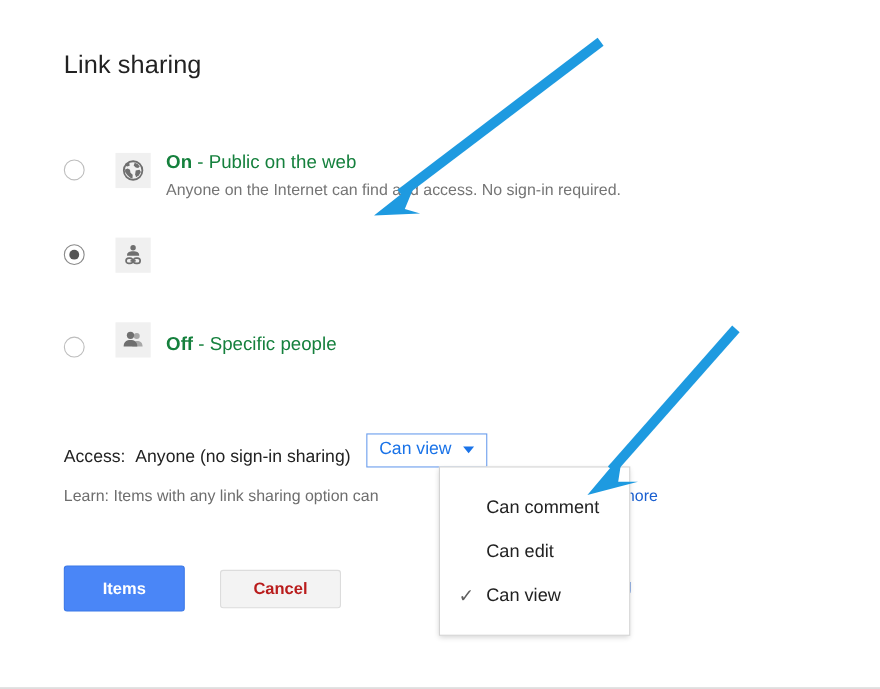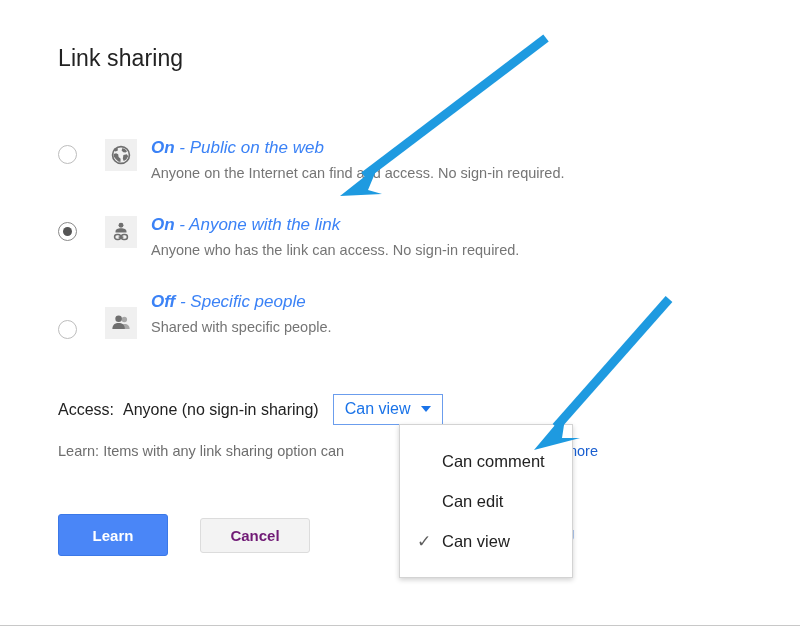--- a/index.html
+++ b/index.html
@@ -85,41 +85,40 @@
     justify-content: center;
   }
   .icon-box svg { display: block; }
 
   .option-text {
     margin-left: 14px;
     margin-top: -3px;
   }
   .option-title {
     font-size: 17px;
-    color: #3b82f6;
+    color: #15803d;
     line-height: 25px;
     white-space: nowrap;
-    font-style: italic;
   }
   .option-title .state { font-weight: bold; }
   .option-desc {
     font-size: 14.5px;
     color: #757575;
     line-height: 24px;
     margin-top: 1px;
     white-space: nowrap;
   }
 
   
   .access-row {
     position: absolute;
     left: 58px;
     top: 394px;
     display: flex;
-    align-items: center;
+    align-items: flex-end;
     font-size: 16px;
     color: #222222;
     white-space: nowrap;
   }
   .access-label { margin-right: 9px; }
   .access-value { margin-right: 14px; }
 
   .dropdown-button {
     display: inline-flex;
     align-items: center;
@@ -179,21 +178,21 @@
     height: 42px;
     background: #4a86f7;
     border: 1px solid #3b78e7;
     color: #ffffff;
   }
   .btn-cancel {
     width: 110px;
     height: 35px;
     background: #f3f3f3;
     border: 1px solid #dcdcdc;
-    color: #701a75;
+    color: #b91c1c;
     margin-left: 32px;
   }
 
   
   .bottom-link {
     position: absolute;
     left: 440px;
     top: 524px;
     font-size: 15.5px;
     color: #1a5fd0;
@@ -271,58 +270,53 @@
     <div class="radio checked"></div>
     <div class="icon-box">
       <svg width="22" height="22" viewBox="0 0 24 24" aria-hidden="true">
         <circle cx="12" cy="4.6" r="2.7" fill="#6f6f6f"></circle>
         <path d="M6.0 11.8 C6.0 9.0 8.6 8.0 12 8.0 C15.4 8.0 18 9.0 18 11.8 L18 12.6 L6.0 12.6 Z" fill="#6f6f6f"></path>
         <rect x="5.0" y="14.8" width="6.6" height="5.4" rx="2.7" fill="none" stroke="#6f6f6f" stroke-width="1.7"></rect>
         <rect x="12.4" y="14.8" width="6.6" height="5.4" rx="2.7" fill="none" stroke="#6f6f6f" stroke-width="1.7"></rect>
         <rect x="9.4" y="16.8" width="5.2" height="1.6" fill="#6f6f6f"></rect>
       </svg>
     </div>
-    <div class="option-text">
-      <div class="option-title"><span class="state">On</span><span> - </span><span>Anyone with the link</span></div>
-      <div class="option-desc">Anyone who has the link can access. No sign-in required.</div>
-    </div>
   </div>
 
   <div class="option-row r2">
     <div class="radio"></div>
     <div class="icon-box">
       <svg width="22" height="22" viewBox="0 0 24 24" aria-hidden="true">
         <circle cx="15.6" cy="8.2" r="3.0" fill="#a8a8a8"></circle>
         <path d="M11.2 18.6 C11.2 14.6 13.4 13.0 16.2 13.0 C19.0 13.0 21.4 14.6 21.4 18.6 Z" fill="#a8a8a8"></path>
         <circle cx="9.4" cy="7.4" r="3.6" fill="#6f6f6f"></circle>
         <path d="M2.6 18.6 C2.6 13.8 5.6 12.0 9.4 12.0 C13.2 12.0 16.2 13.8 16.2 18.6 Z" fill="#6f6f6f"></path>
       </svg>
     </div>
     <div class="option-text">
       <div class="option-title"><span class="state">Off</span><span> - </span><span>Specific people</span></div>
-      <div class="option-desc">Shared with specific people.</div>
     </div>
   </div>
 
   <div class="access-row">
     <span class="access-label">Access:</span>
     <span class="access-value">Anyone (no sign-in sharing)</span>
     <span class="dropdown-button">
       <span>Can view</span>
       <span class="caret"></span>
     </span>
   </div>
 
   <div class="note">
     <span>Learn: Items with any link sharing option can</span><span>&nbsp;&nbsp;&nbsp;&nbsp;&nbsp;&nbsp;&nbsp;&nbsp;&nbsp;&nbsp;&nbsp;&nbsp;&nbsp;&nbsp;&nbsp;&nbsp;&nbsp;&nbsp;&nbsp;&nbsp;&nbsp;&nbsp;&nbsp;&nbsp;&nbsp;&nbsp;&nbsp;&nbsp;&nbsp;&nbsp;&nbsp;&nbsp;&nbsp;</span><span>e web.</span>
     <a class="note-link" href="#">Learn more</a>
   </div>
 
   <div class="button-bar">
-    <button class="btn btn-save">Learn</button>
+    <button class="btn btn-save">Items</button>
     <button class="btn btn-cancel">Cancel</button>
   </div>
 
   <a class="bottom-link" href="#">e about link sharing</a>
 
   <div class="dropdown-menu">
     <div class="menu-item">
       <span class="menu-check hidden"></span>
       <span class="menu-label">Can comment</span>
     </div>

